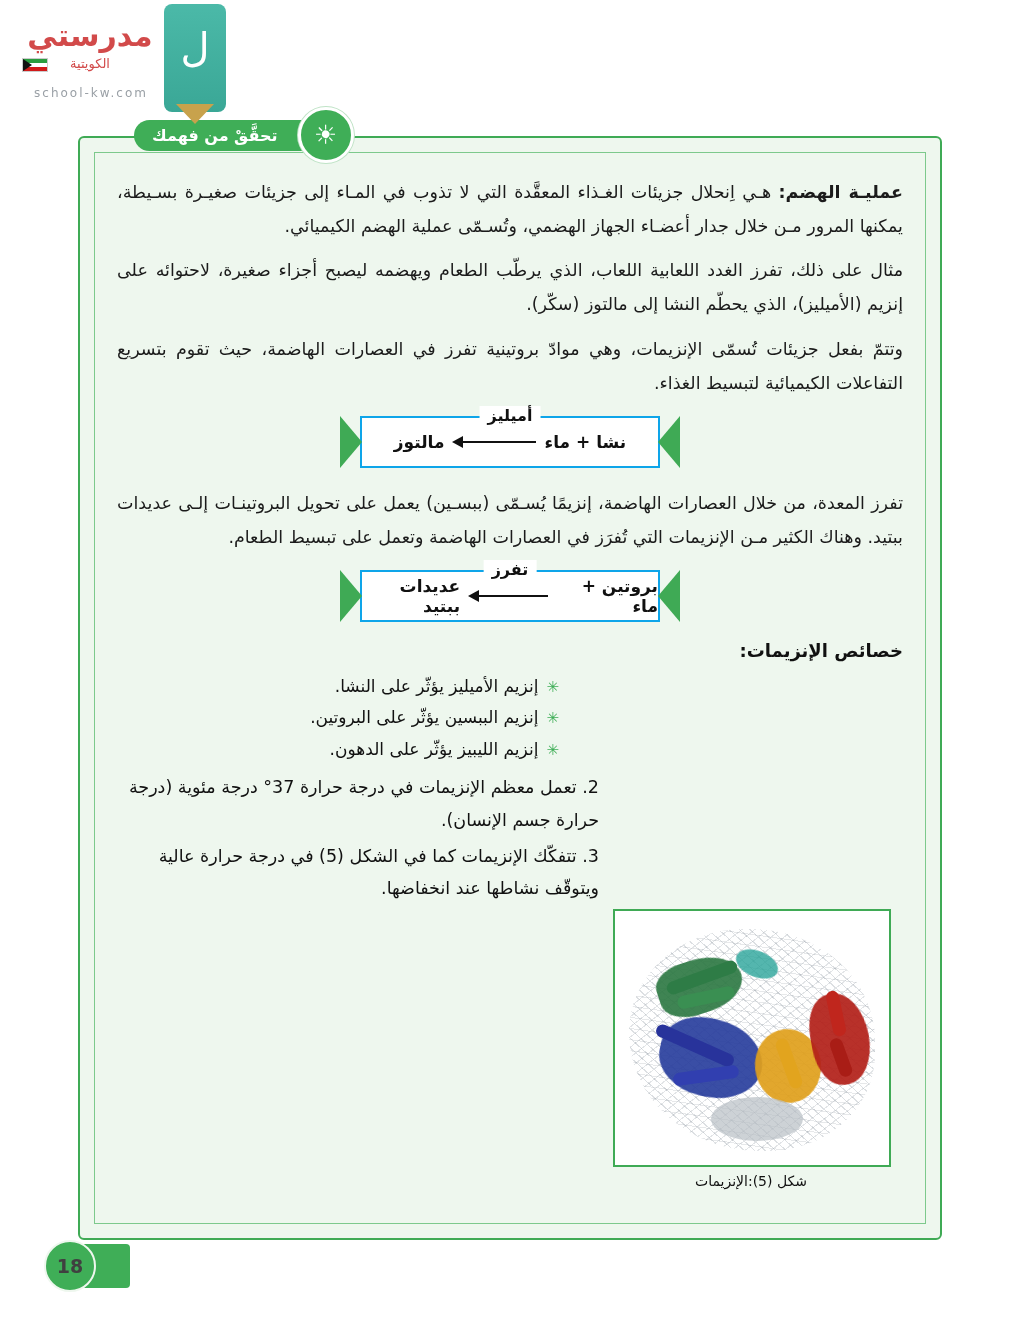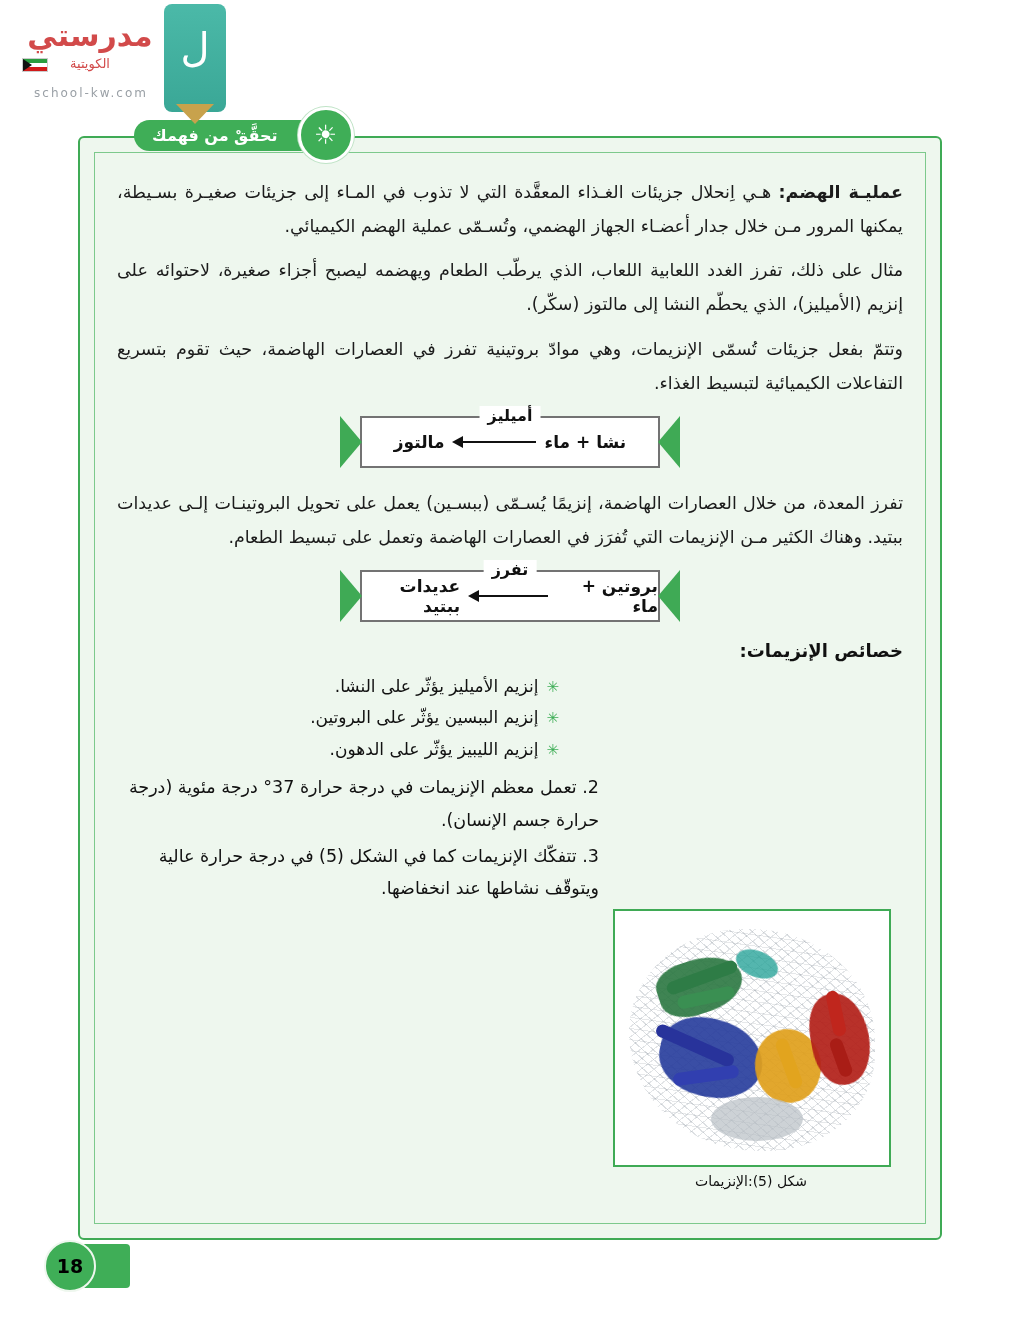--- a/index.html
+++ b/index.html
@@ -183,21 +183,21 @@
   b.em { font-weight: bold; }
 
   
   .reaction-wrap {
     display: flex;
     justify-content: center;
     margin: 16px 0 18px 0;
   }
   .reaction {
     position: relative;
-    border: 2px solid #737373;
+    border: 2px solid #0ea5e9;
     background: #ffffff;
     height: 52px;
     width: 300px;
     display: flex;
     align-items: center;
     justify-content: center;
     box-sizing: border-box;
   }
   .reaction:before,
   .reaction:after {
@@ -366,21 +366,21 @@
     background: #3fae57;
     border-radius: 4px;
     position: relative;
     left: -18px;
   }
   .page-num-circle {
     width: 48px;
     height: 48px;
     border-radius: 50%;
     background: #3fae57;
-    color: #000000;
+    color: #404040;
     font-size: 19px;
     font-weight: bold;
     display: flex;
     align-items: center;
     justify-content: center;
     position: relative;
     z-index: 2;
     border: 2px solid #eef7ee;
   }
 </style>

